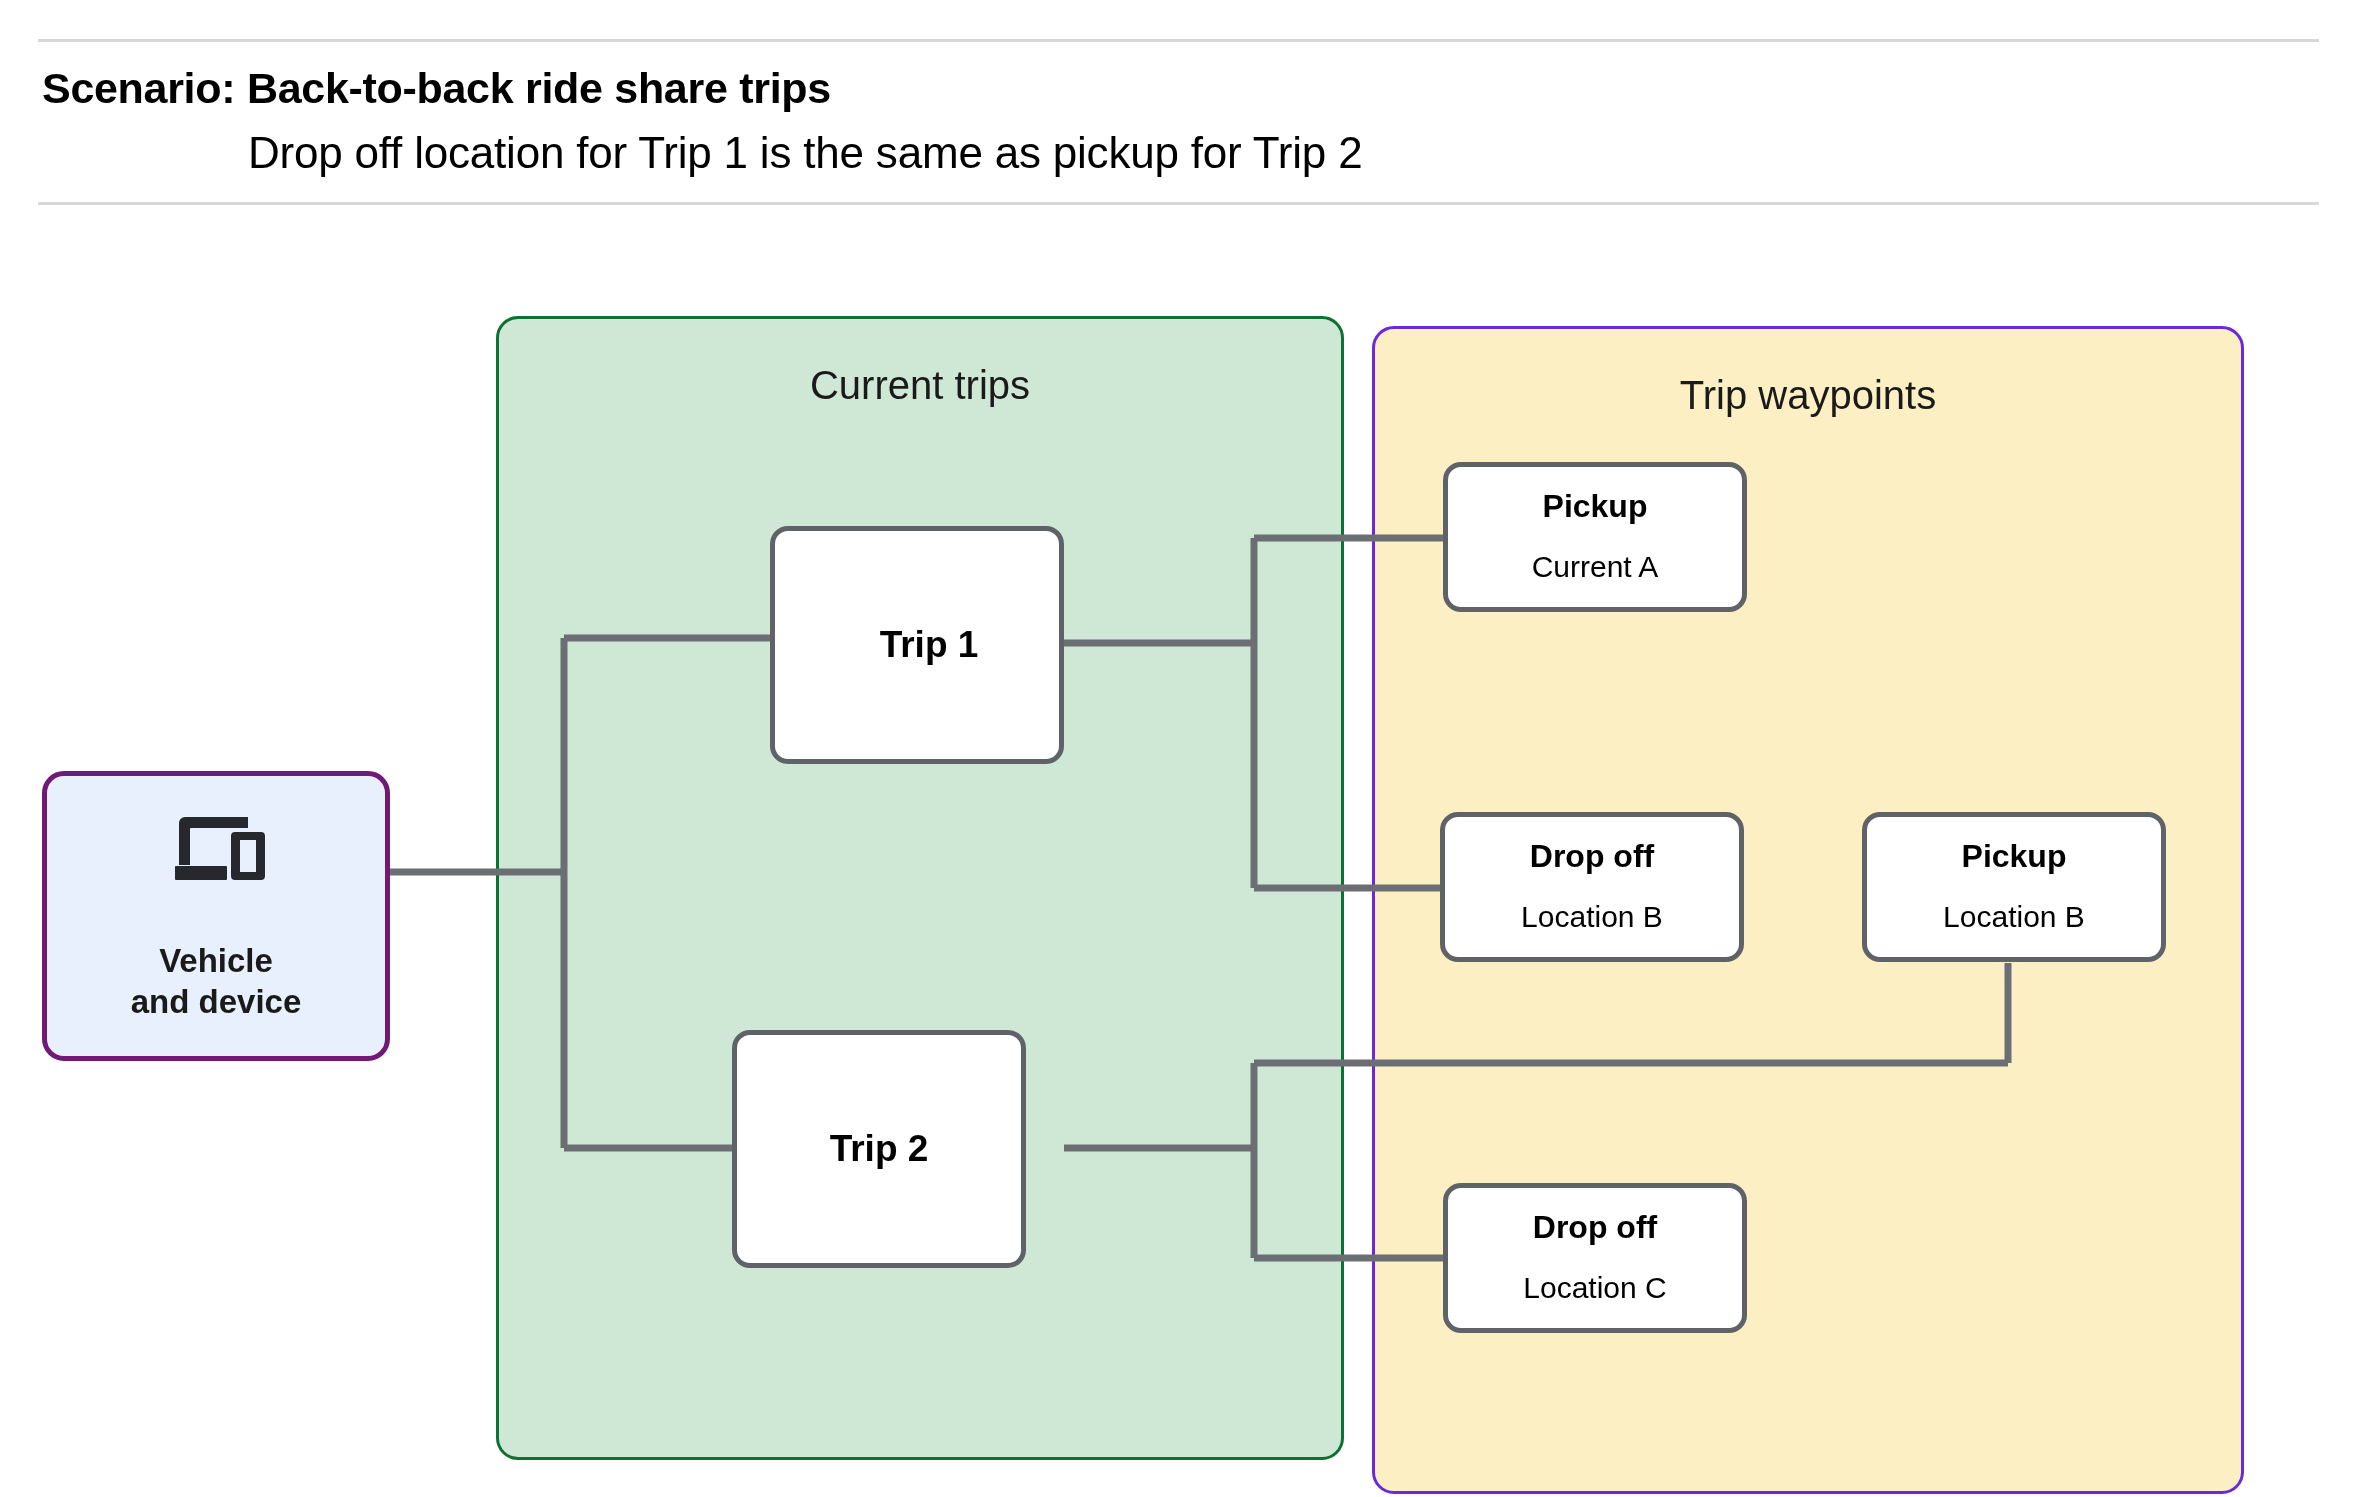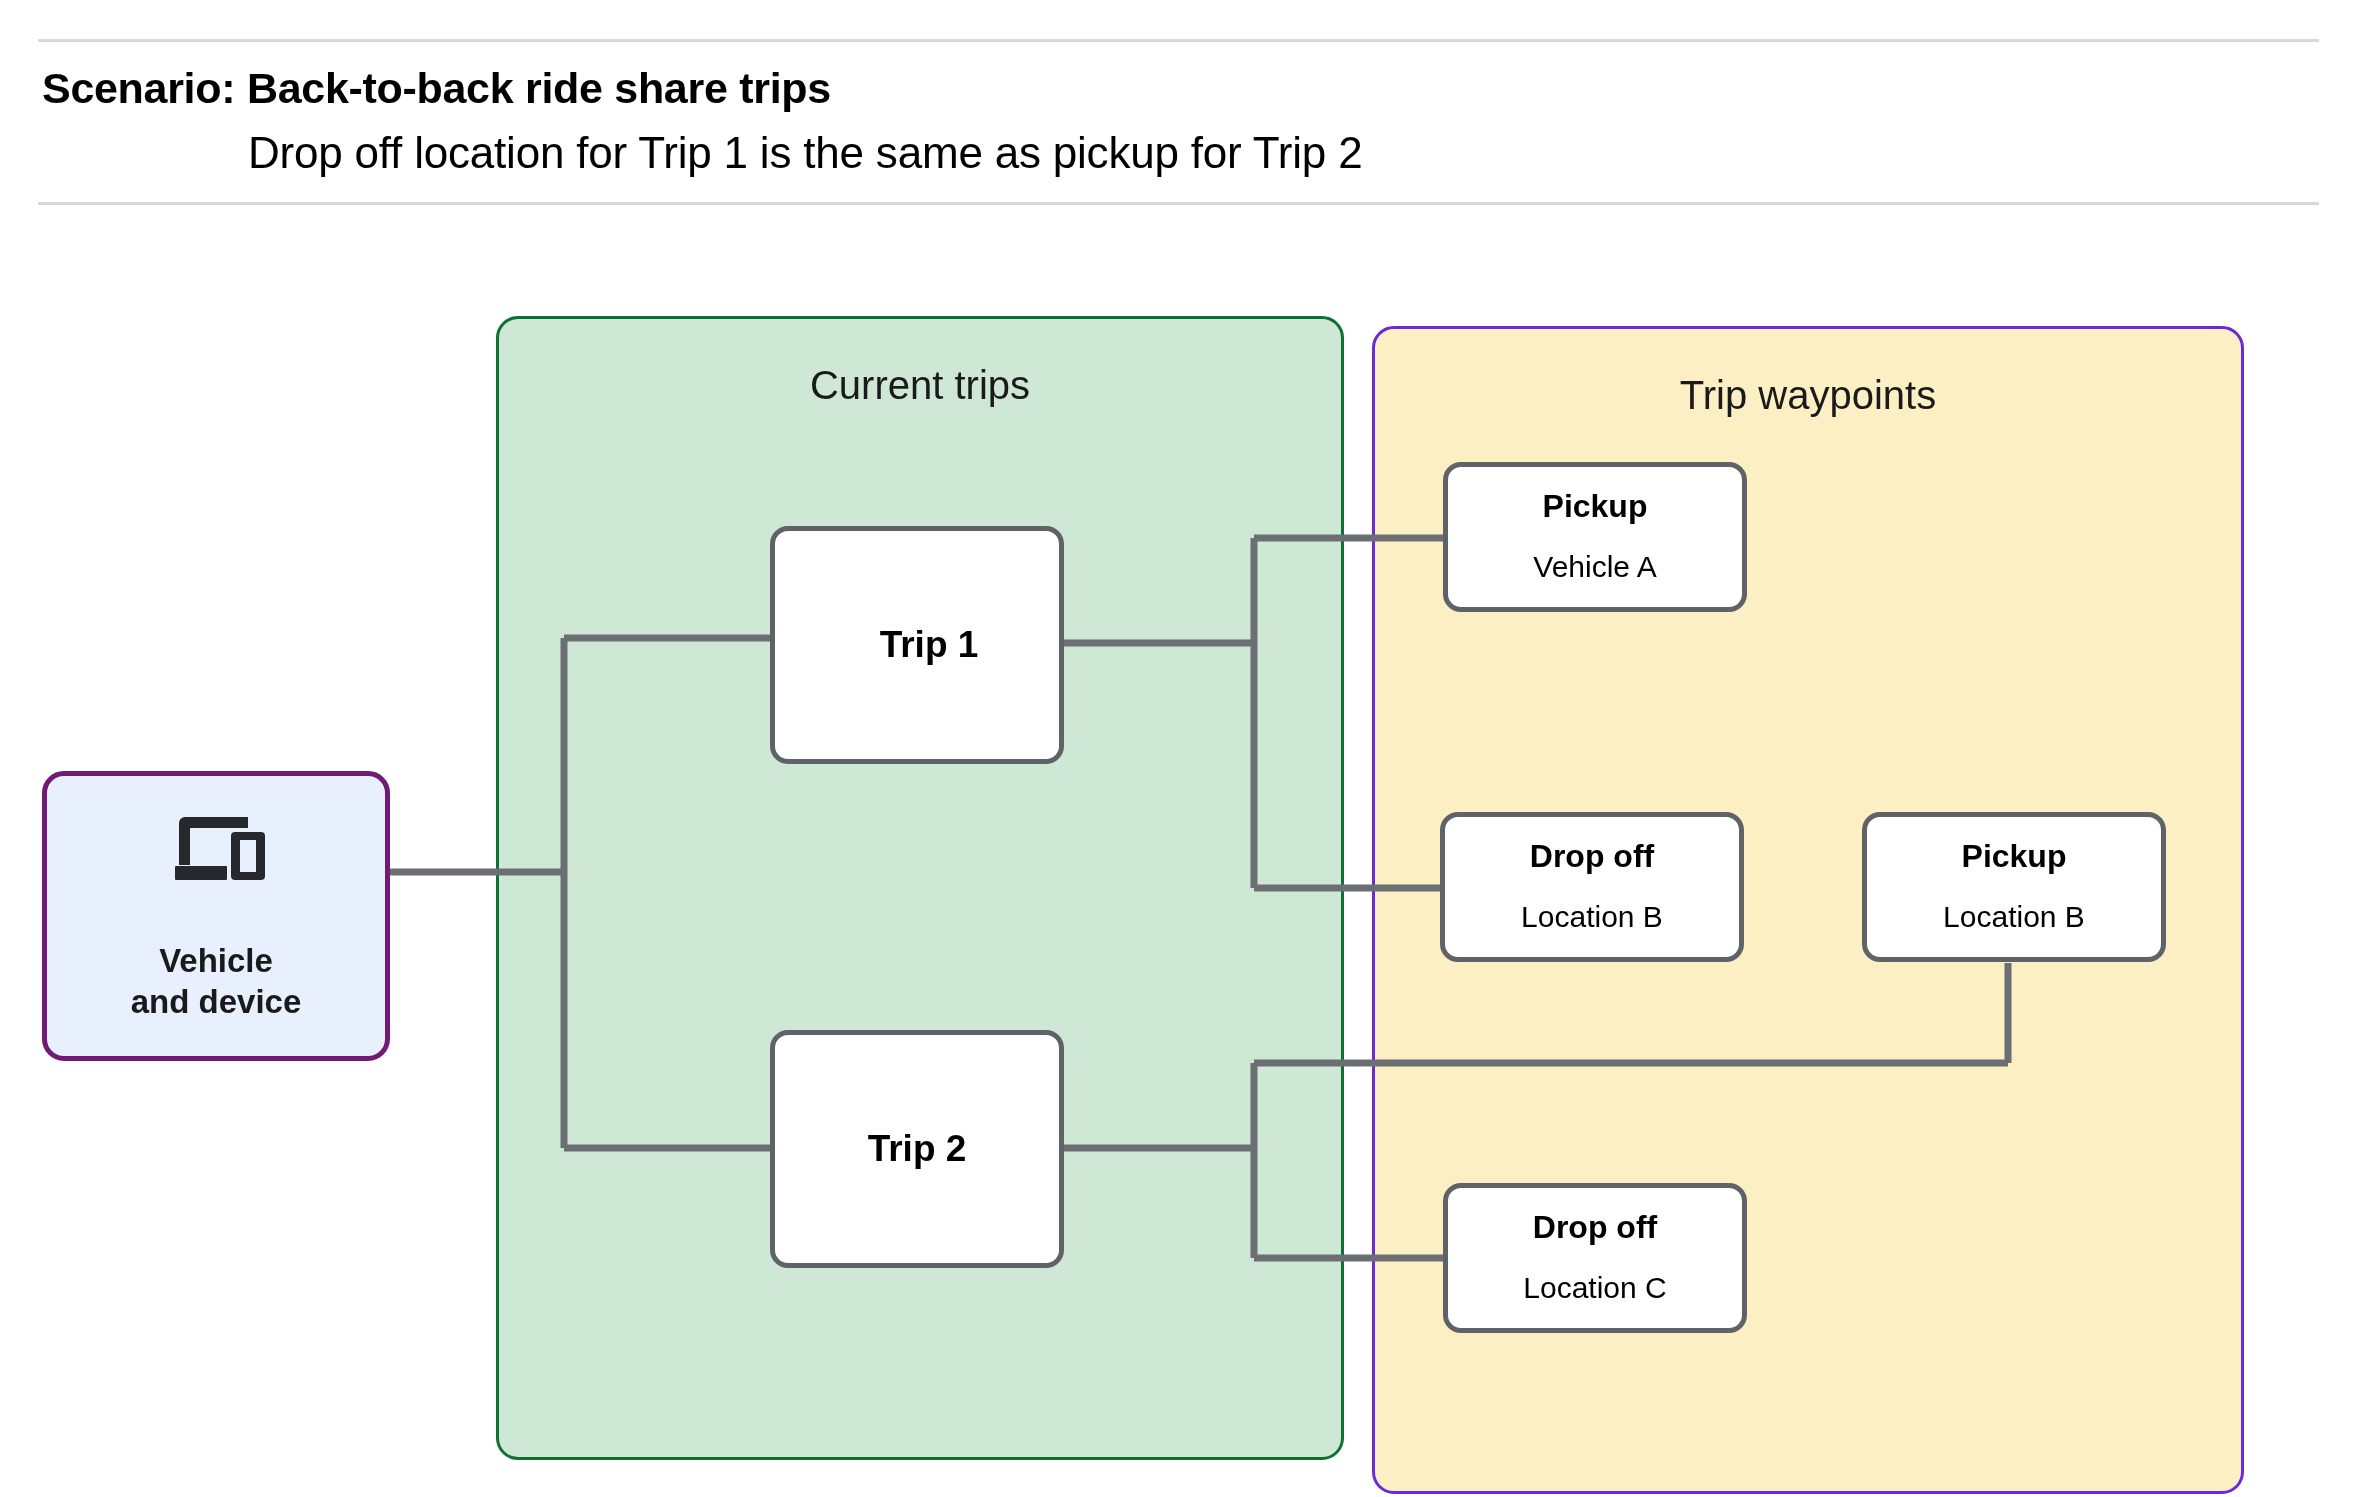--- a/index.html
+++ b/index.html
@@ -119,21 +119,21 @@
     display: block;
   }
   .vehicle-label {
     font-size: 33px;
     font-weight: 700;
     color: #1a1a1a;
     line-height: 1.24;
   }
 
   #node-trip-1 { left: 770px; top: 526px; width: 294px; height: 238px; padding-left: 24px; }
-  #node-trip-2 { left: 770px; top: 1030px; width: 294px; height: 238px; }
+  #node-trip-2 { left: 732px; top: 1030px; width: 294px; height: 238px; }
   .trip-label {
     font-size: 37px;
     font-weight: 700;
     color: #000000;
   }
 
   .waypoint { width: 304px; height: 150px; gap: 17px; }
   #node-pickup-a  { left: 1443px; top: 462px;  }
   #node-dropoff-b { left: 1440px; top: 812px;  }
   #node-pickup-b  { left: 1862px; top: 812px;  }
@@ -206,21 +206,21 @@
   <div class="node" id="node-trip-1">
     <div class="trip-label">Trip 1</div>
   </div>
 
   <div class="node" id="node-trip-2">
     <div class="trip-label">Trip 2</div>
   </div>
 
   <div class="node waypoint" id="node-pickup-a">
     <div class="wp-kind">Pickup</div>
-    <div class="wp-loc">Vehicle A</div>
+    <div class="wp-loc">Current A</div>
   </div>
 
   <div class="node waypoint" id="node-dropoff-b">
     <div class="wp-kind">Drop off</div>
     <div class="wp-loc">Location B</div>
   </div>
 
   <div class="node waypoint" id="node-pickup-b">
     <div class="wp-kind">Pickup</div>
     <div class="wp-loc">Location B</div>

